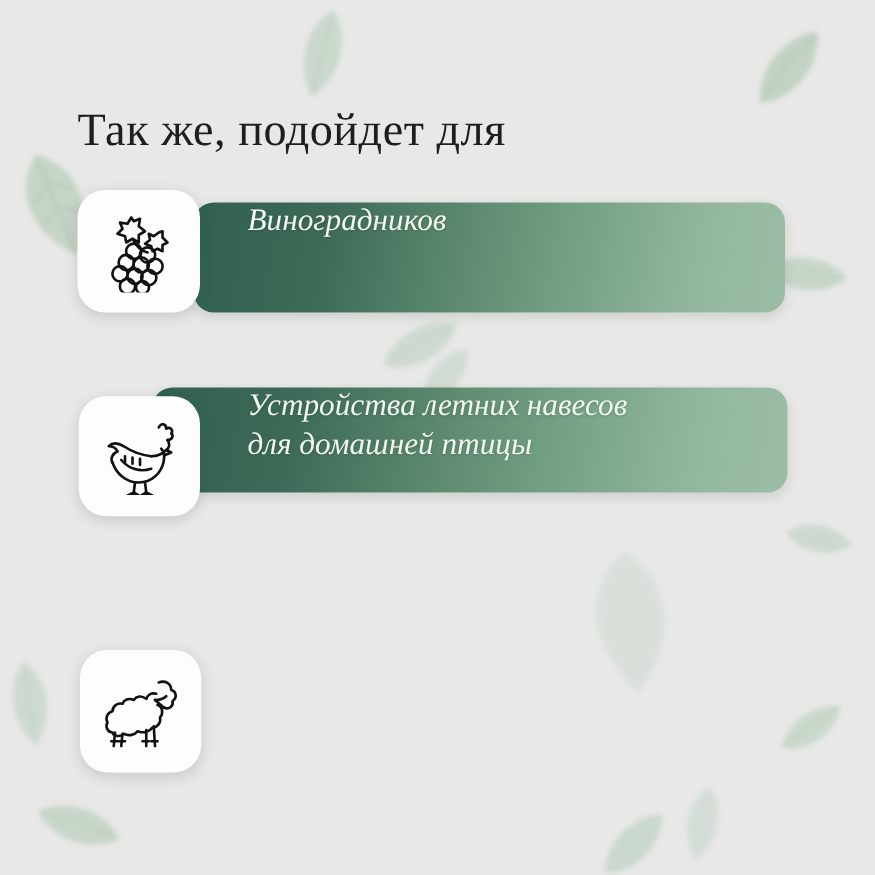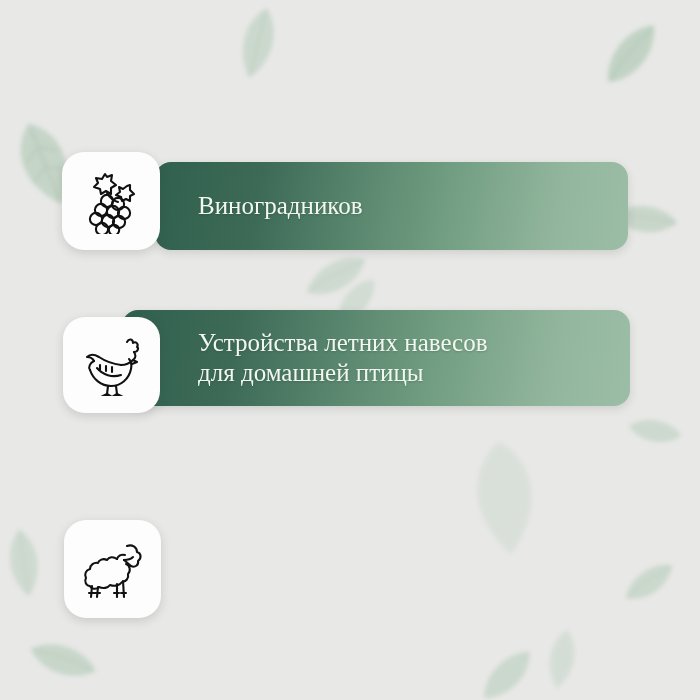--- a/index.html
+++ b/index.html
@@ -47,35 +47,35 @@
   }
 
   
   .card {
     position: absolute;
     border-radius: 16px;
     z-index: 2;
     box-shadow: 0 3px 9px rgba(70, 80, 70, 0.16);
     background-image: linear-gradient(100deg, #30604e 0%, #3d6a57 22%, #6d9a7e 58%, #93b79e 85%, #9cbda6 100%);
     display: flex;
-    align-items: center;
+    font-style: italic;
   }
   .card-text {
     color: #f3f7f1;
     font-size: 25px;
     line-height: 1.22;
     white-space: pre-line;
     text-shadow: 0 1px 2px rgba(25, 50, 35, 0.25);
   }
   #card-1 {
     left: 155px; top: 162px; width: 473px; height: 88px;
   }
   #card-1 .card-text { padding-left: 43px; }
   #card-2 {
-    left: 122px; top: 310px; width: 508px; height: 96px;
+    left: 122px; top: 310px; width: 508px; height: 84px;
   }
   #card-2 .card-text { padding-left: 76px; }
   #card-3 {
     left: 120px; top: 490px; width: 510px; height: 150px;
   }
   #card-3 .card-text { padding-left: 58px; }
 
   
   .icon-tile {
     position: absolute;
@@ -181,20 +181,21 @@
     </div>
 
     <div class="leaf" style="left:460px; top:436px; width:90px; height:124px; transform:rotate(-6deg); opacity:.22;">
       <svg viewBox="0 0 60 80">
           <path d="M30 2 C52 18 56 48 30 78 C4 48 8 18 30 2 Z" fill="#a9c6ae"></path>
         </svg>
     </div>
 
   </div>
 
+  <h1 class="title">Так же, подойдет для</h1>
 
   <div class="card" id="card-1">
     <div class="card-text">Виноградников</div>
   </div>
   <div class="icon-tile" id="tile-1">
     <svg width="62" height="66" viewBox="0 0 62 66">
       <g fill="none" stroke="#111111" stroke-width="2.1" stroke-linejoin="round" stroke-linecap="round">
         <path d="M25 6 L22 11 L16 10 L18 15 L14 19 L20 21 L21 26 L26 23 L31 26 L31 20 L36 17 L31 13 L32 7 L27 9 Z"></path>
         <path d="M47 18 L43 21 L39 19 L40 24 L36 27 L41 29 L42 33 L46 31 L50 33 L50 28 L54 26 L50 22 L50 17 Z"></path>
         <path d="M27 25 C30 30 34 33 38 34"></path>

